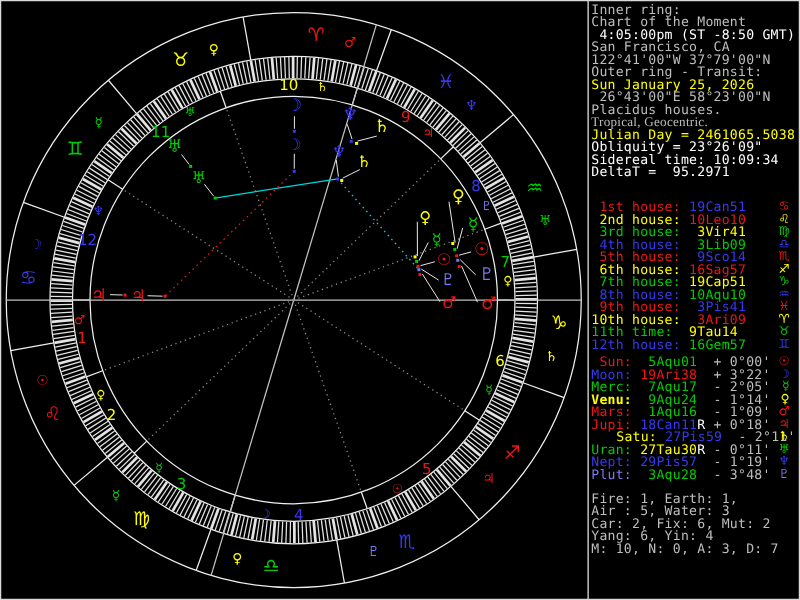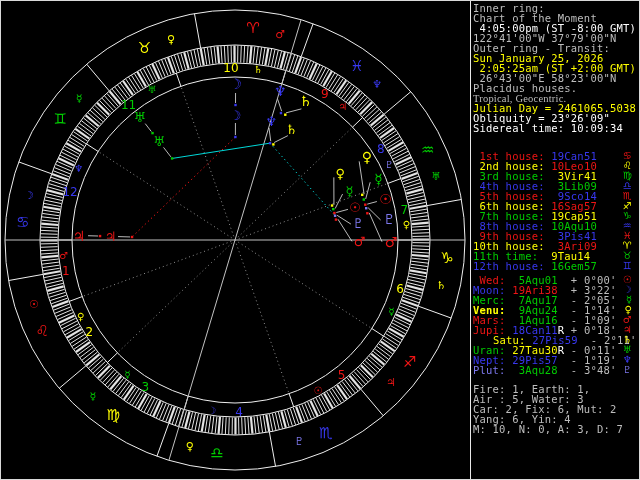--- a/index.html
+++ b/index.html
@@ -546,48 +546,49 @@
         <text x="436.067478285225" y="176.0244642381121" fill="#00cc00" font-size="11" text-anchor="middle" dy="0.36em">♅</text>
         <text x="356.71457682581206" y="65.20136788832272" fill="#3838f0" font-size="15" text-anchor="middle" dy="0.36em">♓</text>
         <text x="377.14177618893694" y="84.06182166687285" fill="#3838f0" font-size="11" text-anchor="middle" dy="0.36em">♆</text>
       </g>
     </svg>
   <div id="divider"></div>
   <div id="sidebar">
     <div class="blk" id="hdr">
         <div class="ln"><span style="color: rgb(189, 189, 189);">Inner ring:</span></div>
         <div class="ln"><span style="color: rgb(189, 189, 189);">Chart of the Moment</span></div>
-        <div class="ln"><span style="color: rgb(255, 255, 255);"> 4:05:00pm (ST -8:00 GMT)</span></div>
+        <div class="ln"><span style="color: rgb(255, 255, 255);"> 4:05:00pm (ST -8:50 GMT)</span></div>
+        <div class="ln"><span style="color: rgb(189, 189, 189);">San Francisco, CA</span></div>
         <div class="ln"><span style="color: rgb(189, 189, 189);">122°41'00"W 37°79'00"N</span></div>
         <div class="ln"><span style="color: rgb(189, 189, 189);">Outer ring - Transit:</span></div>
         <div class="ln"><span style="color: rgb(255, 255, 0);">Sun January 25, 2026</span></div>
-        <div class="ln"><span style="color: rgb(255, 255, 0);"> 2:05:25am (ST +2:00 GMT)</span></div>
         <div class="ln"><span style="color: rgb(189, 189, 189);"> 26°43'00"E 58°23'00"N</span></div>
         <div class="ln"><span style="color: rgb(189, 189, 189);">Placidus houses.</span></div>
         <div class="ln"><span style="color: rgb(189, 189, 189); font-family: Liberation Serif, serif;">Tropical, Geocentric.</span></div>
         <div class="ln"><span style="color: rgb(255, 255, 0);">Julian Day = 2461065.5038</span></div>
         <div class="ln"><span style="color: rgb(255, 255, 255);">Obliquity = 23°26'09"</span></div>
         <div class="ln"><span style="color: rgb(255, 255, 255);">Sidereal time: 10:09:34</span></div>
+        <div class="ln"><span style="color: rgb(255, 255, 255);">DeltaT =  95.2971</span></div>
       </div>
     <div class="blk" id="houseList" style="margin-top:18px">
         <div class="ln"><span style="color: rgb(238, 21, 21);"> 1st house:</span><span style="color: rgb(56, 56, 240);"> 19Can51</span><span class="rg" style="color: rgb(238, 21, 21);">♋</span></div>
         <div class="ln"><span style="color: rgb(255, 255, 0);"> 2nd house:</span><span style="color: rgb(238, 21, 21);"> 10Leo10</span><span class="rg" style="color: rgb(255, 255, 0);">♌</span></div>
         <div class="ln"><span style="color: rgb(0, 204, 0);"> 3rd house:</span><span style="color: rgb(255, 255, 0);">  3Vir41</span><span class="rg" style="color: rgb(0, 204, 0);">♍</span></div>
         <div class="ln"><span style="color: rgb(56, 56, 240);"> 4th house:</span><span style="color: rgb(0, 204, 0);">  3Lib09</span><span class="rg" style="color: rgb(56, 56, 240);">♎</span></div>
         <div class="ln"><span style="color: rgb(238, 21, 21);"> 5th house:</span><span style="color: rgb(56, 56, 240);">  9Sco14</span><span class="rg" style="color: rgb(238, 21, 21);">♏</span></div>
         <div class="ln"><span style="color: rgb(255, 255, 0);"> 6th house:</span><span style="color: rgb(238, 21, 21);"> 16Sag57</span><span class="rg" style="color: rgb(255, 255, 0);">♐</span></div>
         <div class="ln"><span style="color: rgb(0, 204, 0);"> 7th house:</span><span style="color: rgb(255, 255, 0);"> 19Cap51</span><span class="rg" style="color: rgb(0, 204, 0);">♑</span></div>
         <div class="ln"><span style="color: rgb(56, 56, 240);"> 8th house:</span><span style="color: rgb(0, 204, 0); margin-top: 32px;"> 10Aqu10</span><span class="rg" style="color: rgb(56, 56, 240);">♒</span></div>
         <div class="ln"><span style="color: rgb(238, 21, 21);"> 9th house:</span><span style="color: rgb(56, 56, 240);">  3Pis41</span><span class="rg" style="color: rgb(238, 21, 21);">♓</span></div>
         <div class="ln"><span style="color: rgb(255, 255, 0);">10th house:</span><span style="color: rgb(238, 21, 21);">  3Ari09</span><span class="rg" style="color: rgb(255, 255, 0);">♈</span></div>
         <div class="ln"><span style="color: rgb(0, 204, 0);">11th time:</span><span style="color: rgb(255, 255, 0);">  9Tau14</span><span class="rg" style="color: rgb(0, 204, 0);">♉</span></div>
         <div class="ln"><span style="color: rgb(56, 56, 240);">12th house:</span><span style="color: rgb(0, 204, 0);"> 16Gem57</span><span class="rg" style="color: rgb(56, 56, 240);">♊</span></div>
       </div>
     <div class="blk" id="planetList" style="margin-top:4px">
-        <div class="ln"><span style="color: rgb(238, 21, 21);"> Wed:</span><span style="color: rgb(0, 204, 0);">  5Aqu01</span><span style="color: rgb(255, 255, 255);"> </span><span style="color: rgb(189, 189, 189);"> + 0°00'</span><span class="rg" style="color: rgb(238, 21, 21);">☉</span></div>
+        <div class="ln"><span style="color: rgb(238, 21, 21);"> Sun:</span><span style="color: rgb(0, 204, 0);">  5Aqu01</span><span style="color: rgb(255, 255, 255);"> </span><span style="color: rgb(189, 189, 189);"> + 0°00'</span><span class="rg" style="color: rgb(238, 21, 21);">☉</span></div>
         <div class="ln"><span style="color: rgb(56, 56, 240);">Moon:</span><span style="color: rgb(238, 21, 21);"> 19Ari38</span><span style="color: rgb(255, 255, 255);"> </span><span style="color: rgb(189, 189, 189);"> + 3°22'</span><span class="rg" style="color: rgb(56, 56, 240);">☽</span></div>
         <div class="ln"><span style="color: rgb(0, 204, 0);">Merc:</span><span style="color: rgb(0, 204, 0);">  7Aqu17</span><span style="color: rgb(255, 255, 255);"> </span><span style="color: rgb(189, 189, 189);"> - 2°05'</span><span class="rg" style="color: rgb(0, 204, 0);">☿</span></div>
         <div class="ln"><span style="color: rgb(255, 255, 0); font-weight: bold;">Venu:</span><span style="color: rgb(0, 204, 0);">  9Aqu24</span><span style="color: rgb(255, 255, 255);"> </span><span style="color: rgb(189, 189, 189);"> - 1°14'</span><span class="rg" style="color: rgb(255, 255, 0);">♀</span></div>
         <div class="ln"><span style="color: rgb(238, 21, 21);">Mars:</span><span style="color: rgb(0, 204, 0);">  1Aqu16</span><span style="color: rgb(255, 255, 255);"> </span><span style="color: rgb(189, 189, 189);"> - 1°09'</span><span class="rg" style="color: rgb(238, 21, 21);">♂</span></div>
         <div class="ln"><span style="color: rgb(238, 21, 21);">Jupi:</span><span style="color: rgb(56, 56, 240);"> 18Can11</span><span style="color: rgb(255, 255, 255);">R</span><span style="color: rgb(189, 189, 189);"> + 0°18'</span><span class="rg" style="color: rgb(238, 21, 21);">♃</span></div>
         <div class="ln"><span style="color: rgb(255, 255, 0); margin-left: 20px;">Satu:</span><span style="color: rgb(56, 56, 240);"> 27Pis59</span><span style="color: rgb(255, 255, 255);"> </span><span style="color: rgb(189, 189, 189);"> - 2°11'</span><span class="rg" style="color: rgb(255, 255, 0);">♄</span></div>
         <div class="ln"><span style="color: rgb(0, 204, 0);">Uran:</span><span style="color: rgb(255, 255, 0);"> 27Tau30</span><span style="color: rgb(255, 255, 255);">R</span><span style="color: rgb(189, 189, 189);"> - 0°11'</span><span class="rg" style="color: rgb(0, 204, 0);">♅</span></div>
         <div class="ln"><span style="color: rgb(56, 56, 240);">Nept:</span><span style="color: rgb(56, 56, 240);"> 29Pis57</span><span style="color: rgb(255, 255, 255);"> </span><span style="color: rgb(189, 189, 189);"> - 1°19'</span><span class="rg" style="color: rgb(56, 56, 240);">♆</span></div>
         <div class="ln"><span style="color: rgb(125, 120, 238);">Plut:</span><span style="color: rgb(0, 204, 0);">  3Aqu28</span><span style="color: rgb(255, 255, 255);"> </span><span style="color: rgb(189, 189, 189);"> - 3°48'</span><span class="rg" style="color: rgb(125, 120, 238);">♇</span></div>
       </div>

